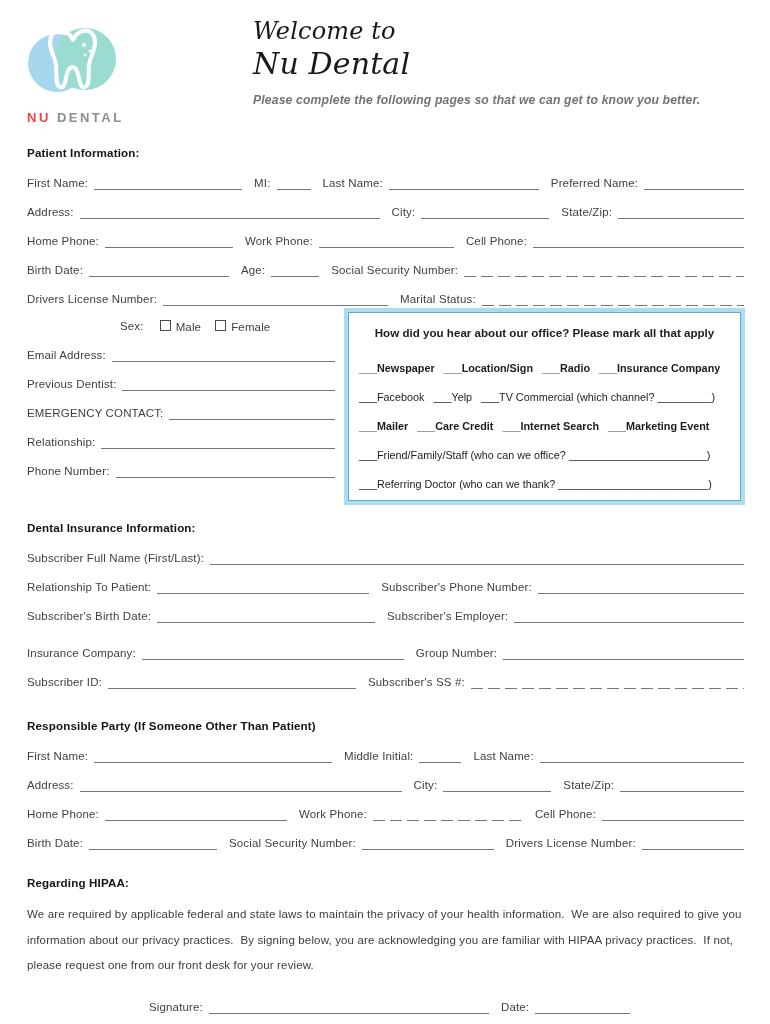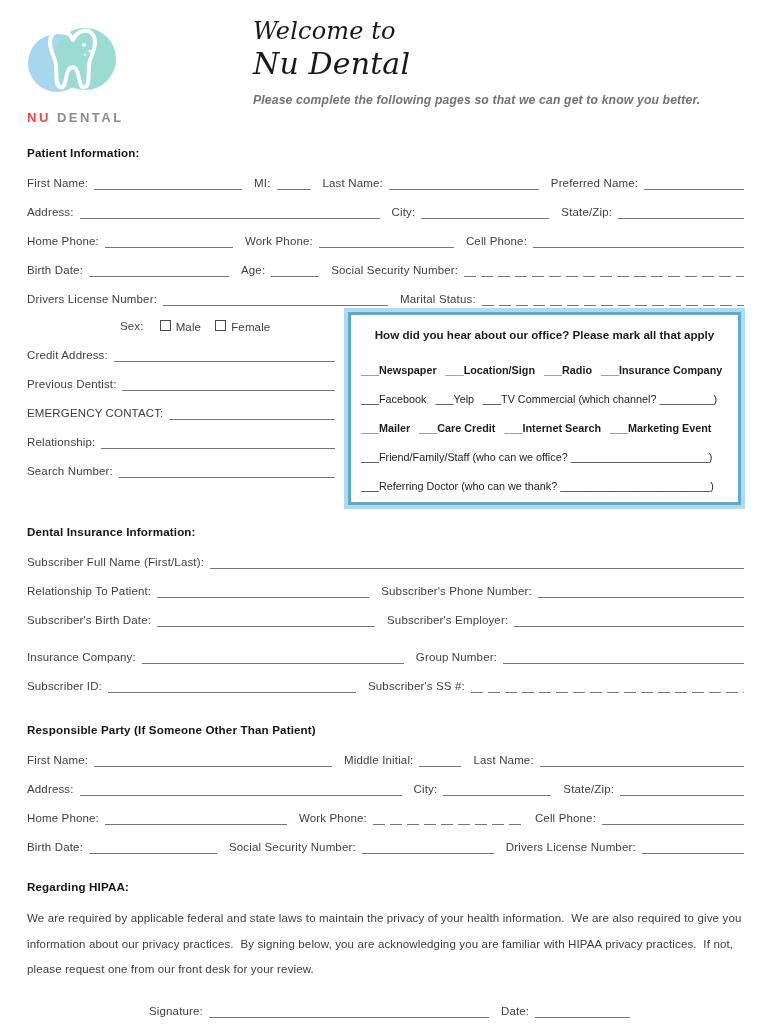--- a/index.html
+++ b/index.html
@@ -40,21 +40,21 @@
 
   
   .mid{display:flex;align-items:flex-start;}
   .mid-left{width:308px;flex:0 0 308px;}
   .sex-row{display:flex;align-items:flex-end;height:27px;padding-left:93px;}
   .cb{width:9px;height:9px;border:1px solid #4a4a4a;display:inline-block;margin:0 5px 2px 14px;}
   .cb.first{margin-left:10px;}
   .mid-right{flex:1 1 auto;padding-left:8px;}
   .hear-box{
     margin:6px 3px 0 5px;
-    border:3px solid #84cc16;
+    border:1px solid #84cc16;
     box-shadow:0 0 0 4px #abdcf0;
     padding:6px 10px 10px 10px;
     background:#fff;color:#1c1c1c;letter-spacing:0;
   }
   .hb-title{font-weight:bold;text-align:center;font-size:11.6px;height:26px;display:flex;align-items:center;justify-content:center;}
   .hb-row{height:29px;display:flex;align-items:flex-end;font-size:10.8px;white-space:pre;}
   .hb-row.bold{font-weight:bold;text-align:right;}
 
   .ins-rows .frow:nth-child(4){margin-top:8px;}
 
@@ -137,37 +137,37 @@
     <div class="mid-left">
       <div class="sex-row">
         <span class="flabel">Sex:</span>
         <span class="cb first"></span>
         <span>Male</span>
         <span class="cb"></span>
         <span>Female</span>
       </div>
       <div>
           <div class="frow">
-            <span class="flabel">Credit Address:</span>
+            <span class="flabel">Email Address:</span>
             <span class="blank" style="flex: 1 1 auto;"></span>
           </div>
           <div class="frow">
             <span class="flabel">Previous Dentist:</span>
             <span class="blank" style="flex: 1 1 auto;"></span>
           </div>
           <div class="frow">
             <span class="flabel">EMERGENCY CONTACT:</span>
             <span class="blank" style="flex: 1 1 auto;"></span>
           </div>
           <div class="frow">
             <span class="flabel">Relationship:</span>
             <span class="blank" style="flex: 1 1 auto;"></span>
           </div>
           <div class="frow">
-            <span class="flabel">Search Number:</span>
+            <span class="flabel">Phone Number:</span>
             <span class="blank" style="flex: 1 1 auto;"></span>
           </div>
         </div>
     </div>
     <div class="mid-right">
       <div class="hear-box" style="border-color: rgb(95, 169, 206); box-shadow: rgb(171, 220, 240) 0px 0px 0px 4px;">
         <div class="hb-title">How did you hear about our office?  Please mark all that apply</div>
         <div>
             <div class="hb-row bold">___Newspaper   ___Location/Sign   ___Radio   ___Insurance Company</div>
             <div class="hb-row">___Facebook   ___Yelp   ___TV Commercial (which channel? _________)</div>

